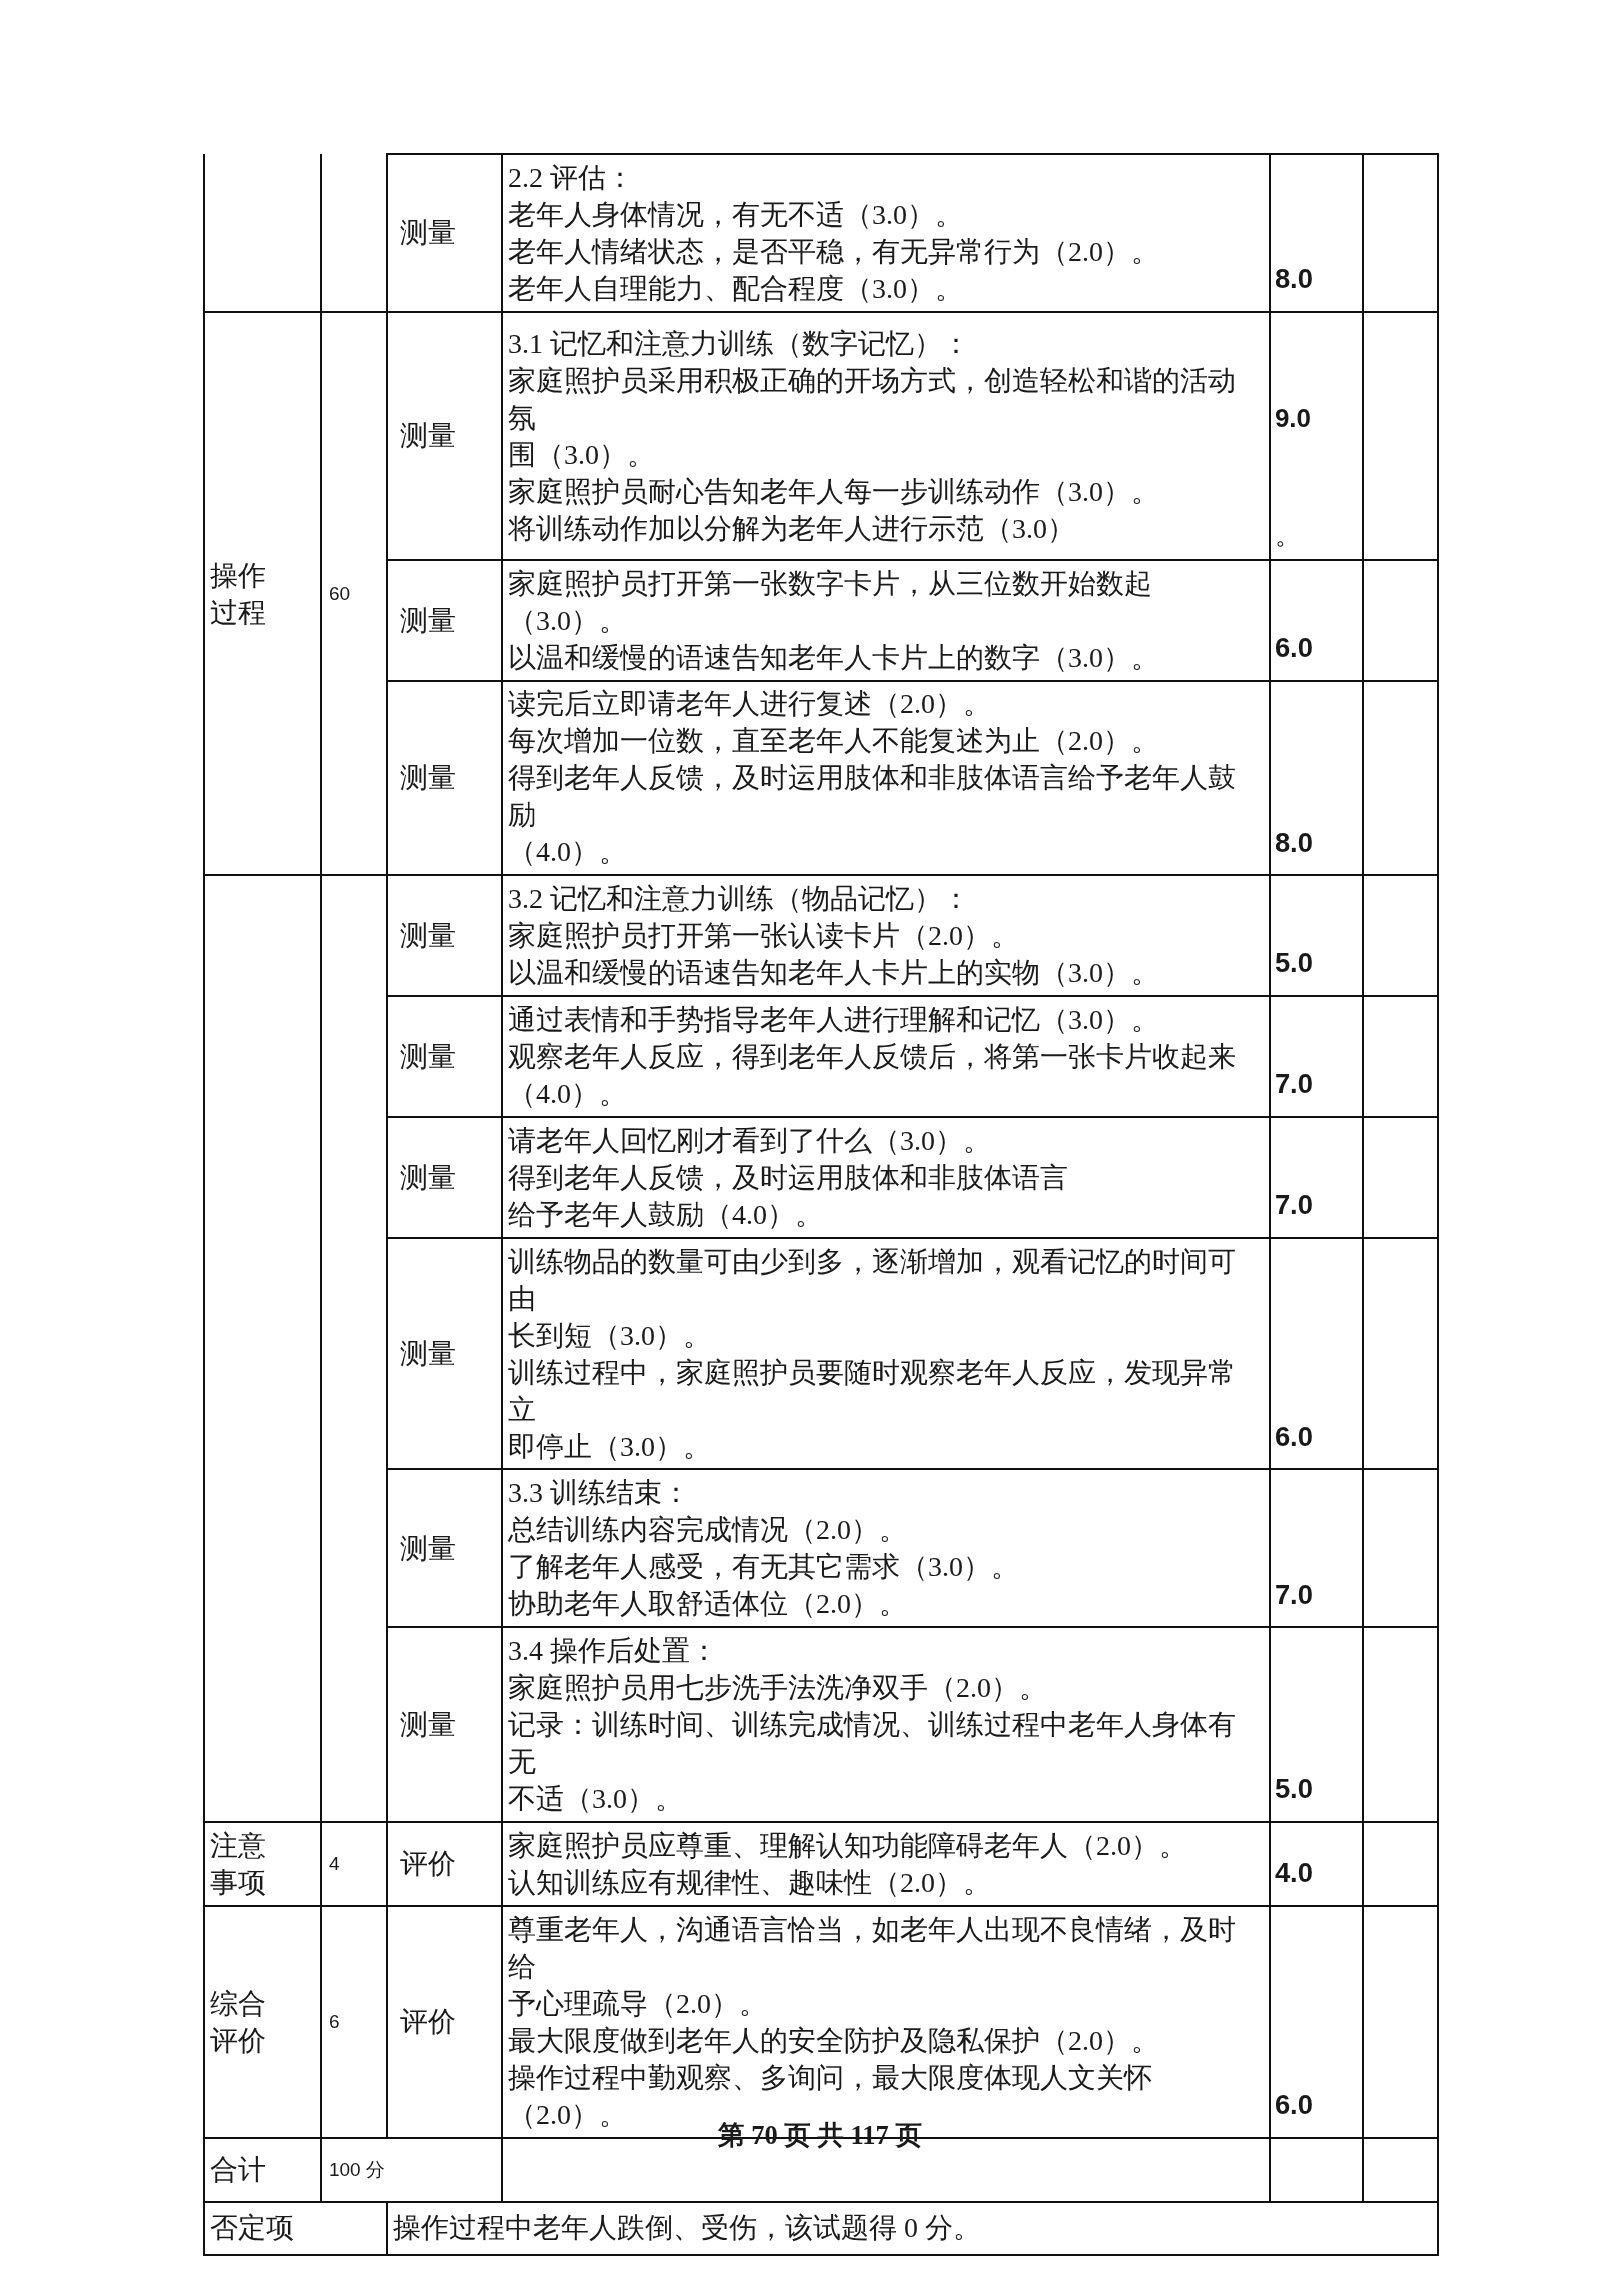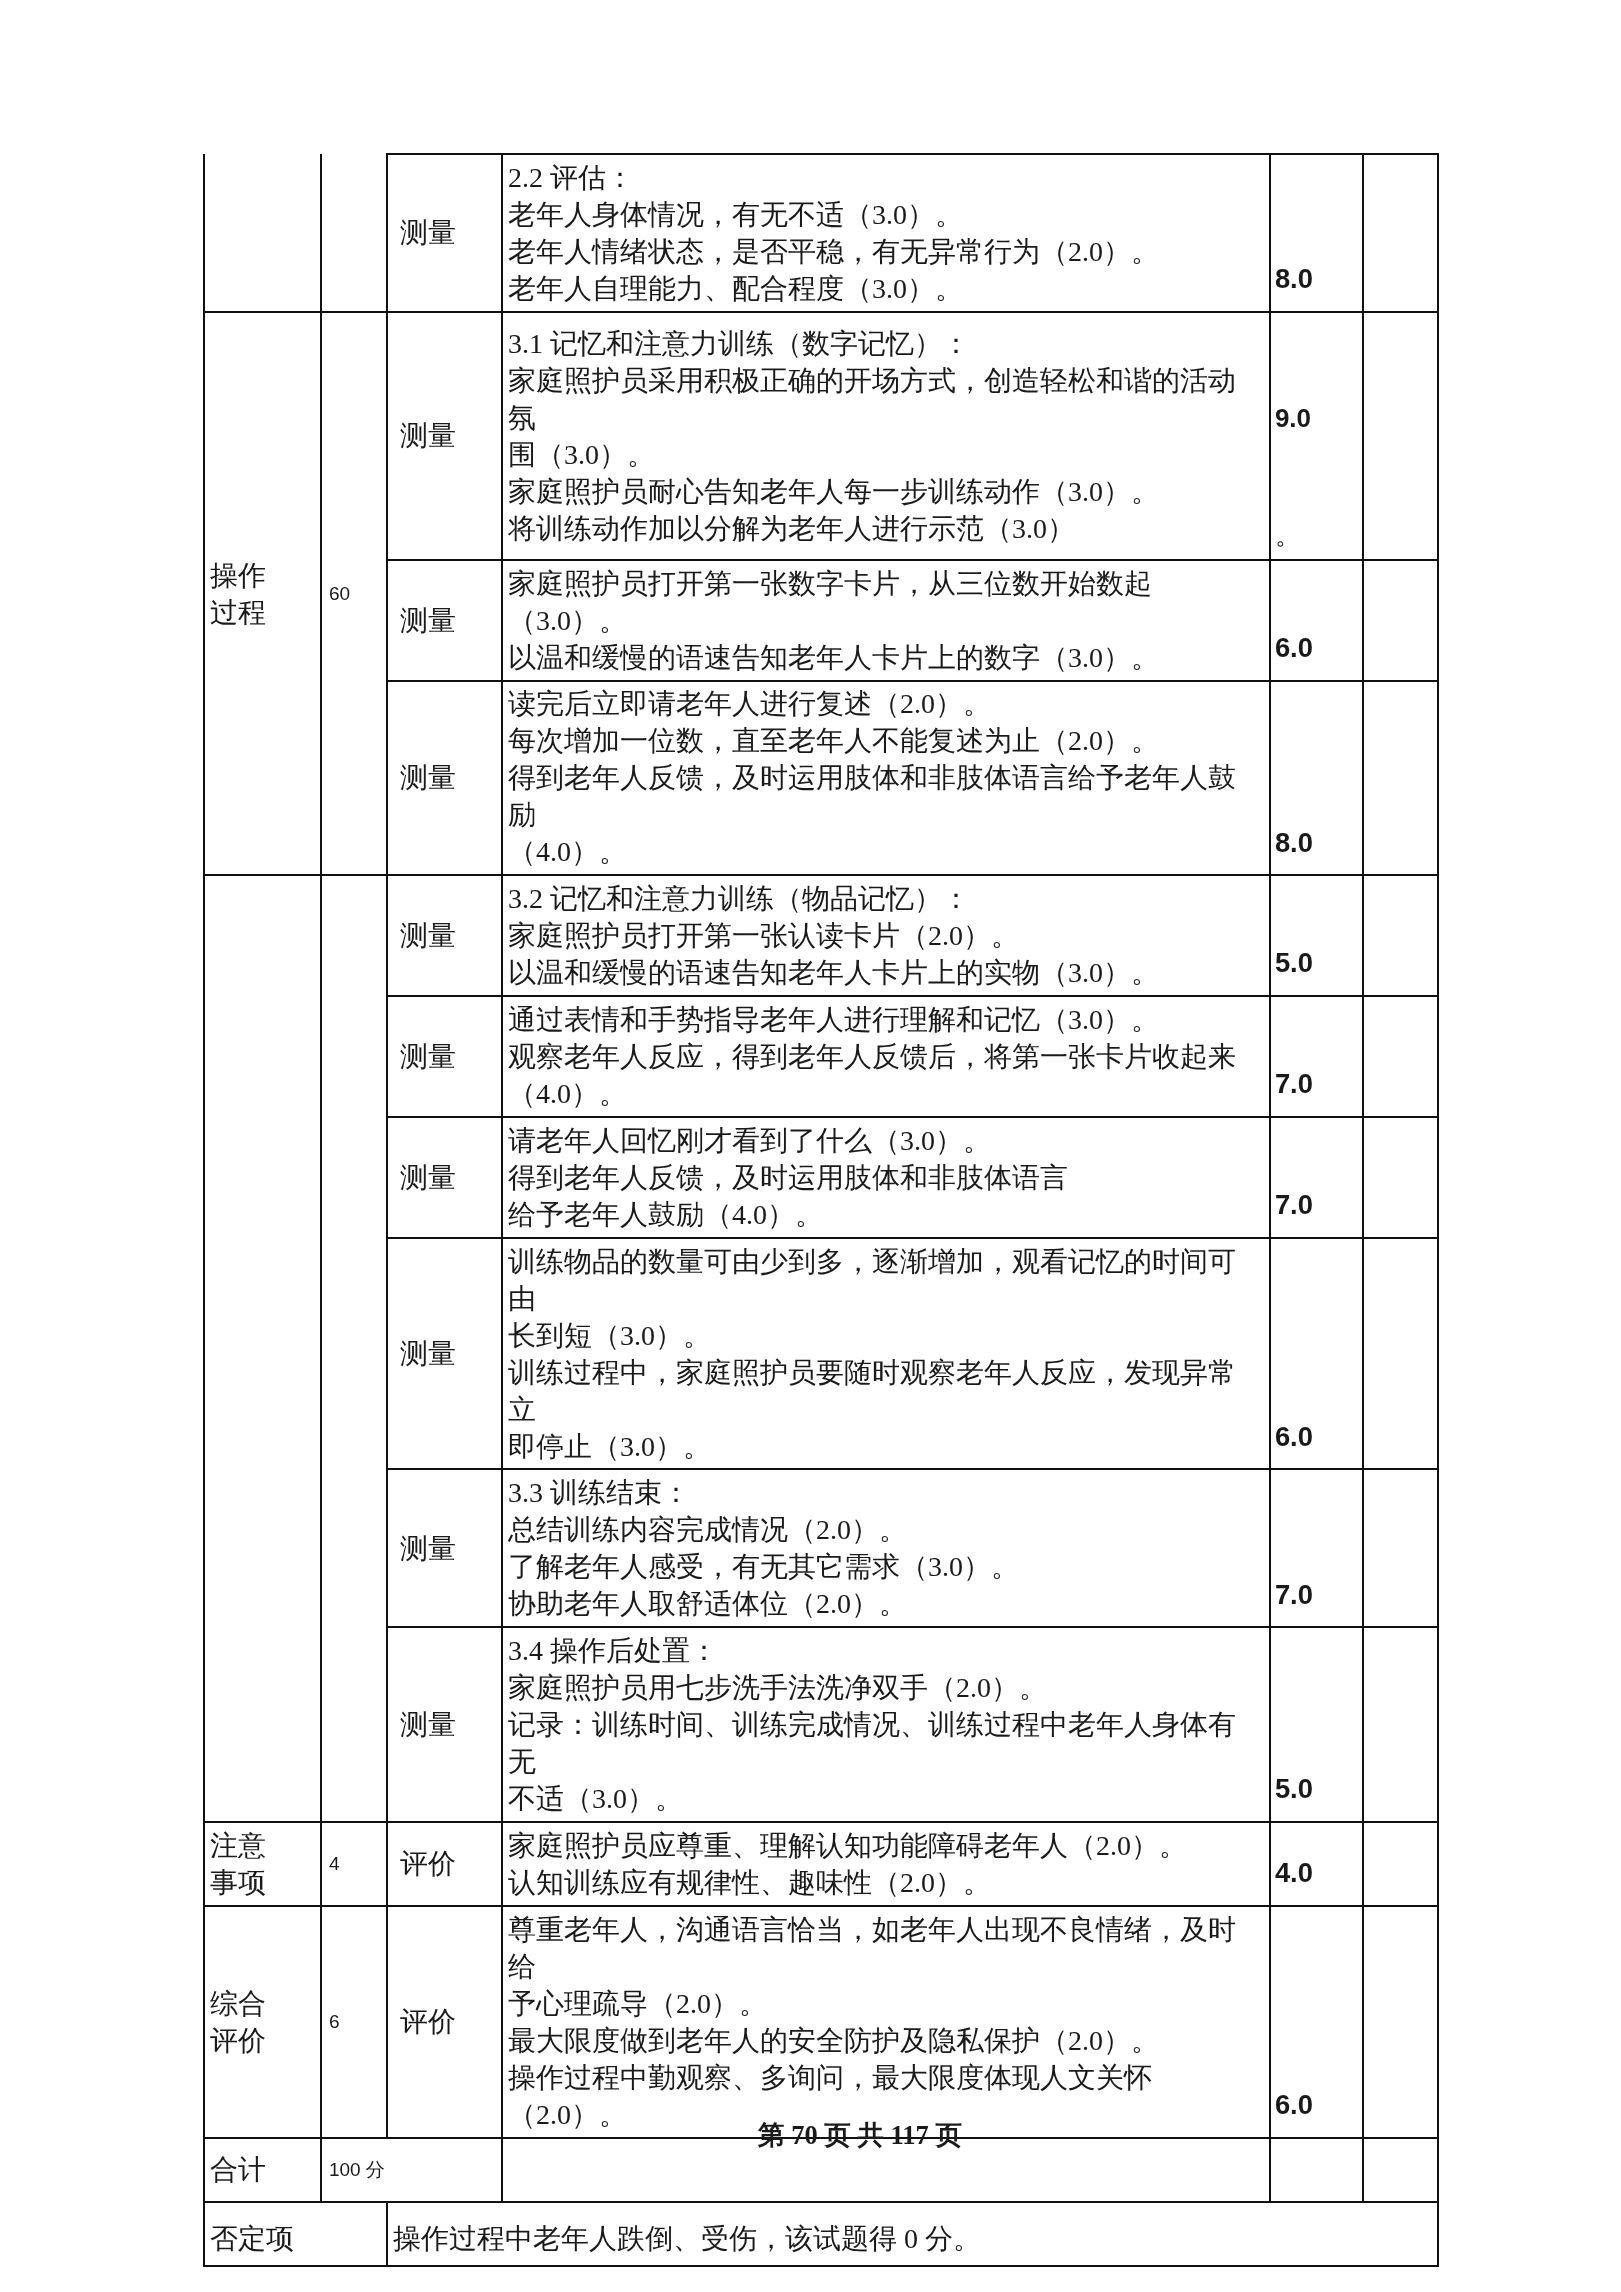--- a/index.html
+++ b/index.html
@@ -85,21 +85,20 @@
   .footer {
     position: absolute;
     left: 203px;
     top: 2117px;
     width: 1234px;
     text-align: center;
     font-size: 26.5px;
     font-family: "Liberation Sans", "DejaVu Sans", sans-serif;
     font-weight: 600;
     color: #1a1a1a;
-    margin-left: 40px;
   }
   .footer span { font-family: "Liberation Serif", "DejaVu Serif", serif; font-weight: 600; }
 </style>
 </head>
 <body>
 
 <div class="page">
 
   <table class="rubric">
     <colgroup>
@@ -245,21 +244,21 @@
     </tr>
 
     <tr style="height:64px">
       <td class="cat">合计</td>
       <td class="wnum" colspan="2">100 分</td>
       <td></td>
       <td></td>
       <td></td>
     </tr>
 
-    <tr style="height:64px">
+    <tr style="height:53px">
       <td class="veto-label" colspan="2">否定项</td>
       <td class="veto-text" colspan="4">操作过程中老年人跌倒、受伤，该试题得 0 分。</td>
     </tr>
   </tbody>
     </table>
 
   <div class="footer">
     <span>第 70 页 共 117 页</span>
   </div>
 

